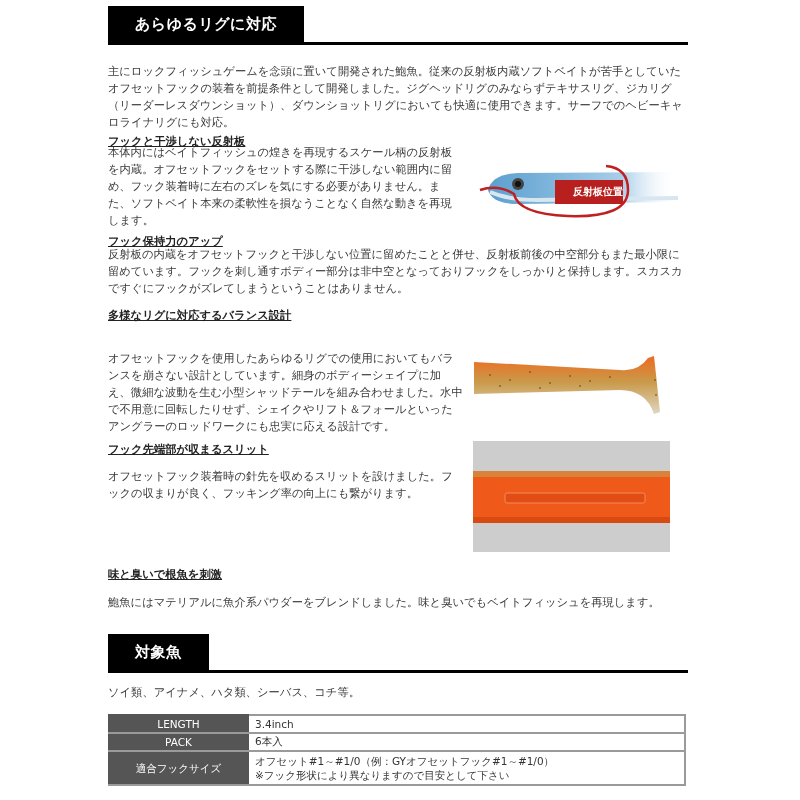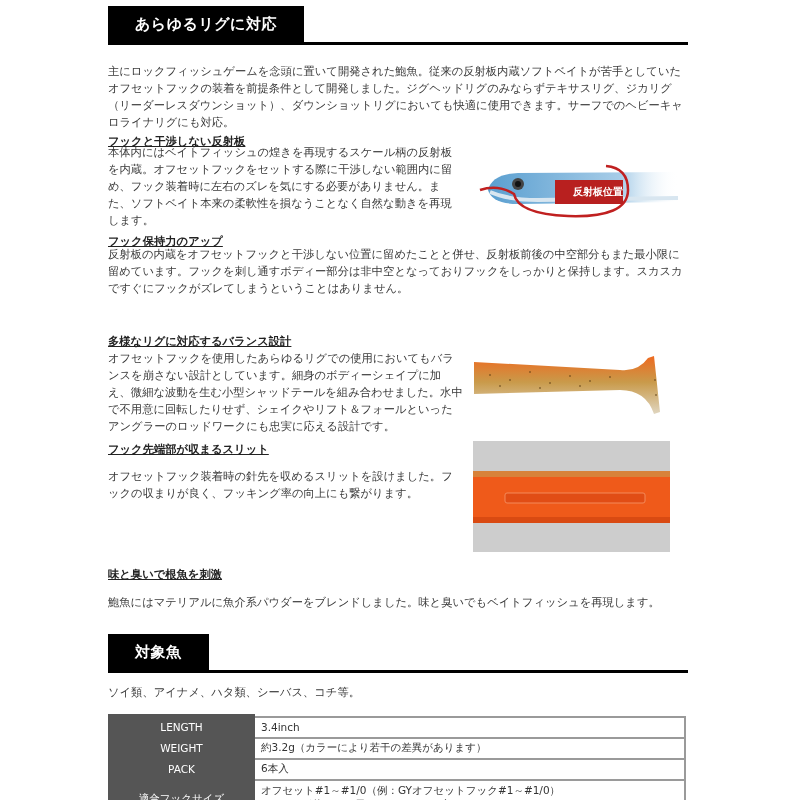--- a/index.html
+++ b/index.html
@@ -6,21 +6,21 @@
     body { width: 800px; height: 800px; position: relative; overflow: hidden;
       font-family: "DejaVu Sans", sans-serif; color: #333333; }
     .section-head { position: absolute; left: 108px; width: 580px; height: 36px; border-bottom: 3px solid #000; }
     .section-head .tab { position: absolute; left: 0; bottom: -3px; background: #000; color: #fff;
       font-weight: bold; font-size: 15px; padding: 0 27px; height: 39px; line-height: 36px; letter-spacing: 0.5px; }
     .p { position: absolute; left: 108px; font-size: 11.3px; line-height: 17px; color: #3a3a3a; }
     .h { position: absolute; left: 108px; font-size: 11.3px; font-weight: bold; text-decoration: underline; color: #222; line-height: 17px; }
     .img { position: absolute; }
     table.spec { position: absolute; left: 108px; top: 714px; width: 578px; border-collapse: collapse;
       font-size: 10.5px; }
-    table.spec td { height: 16px; padding: 0 6px; border: 5px solid #000000; }
+    table.spec td { height: 16px; padding: 0 6px; border: 2px solid #000000; }
     table.spec td.k { background: #555555; color: #ffffff; text-align: center; width: 125px; border-color: #555; border-bottom: 2px solid #9a9a9a; }
     table.spec td.v { background: #ffffff; color: #333; border-color: #9a9a9a; border-width: 2px 2px 2px 1px; }
     table.spec tr.tall td { height: 32px; line-height: 14px; }
     .lbl-red { position: absolute; left: 535px; top: 180px; width: 68px; height: 24px; background: #b8201f;
       color: #fff; font-size: 10px; font-weight: bold; line-height: 24px; text-align: right; margin-left: 20px; }
   </style>
 </head>
 <body>
 
 <div class="section-head" style="top:6px;">
@@ -45,21 +45,21 @@
     <circle cx="40" cy="24" r="6" fill="#444"></circle>
     <circle cx="40" cy="24" r="3" fill="#111"></circle>
     <path d="M2 30 Q20 24 36 34 Q40 54 90 56 Q150 58 150 30 Q150 8 128 6" stroke="#c02020" stroke-width="2.5" fill="none"></path>
   </svg>
 </div>
 <div class="lbl-red">反射板位置</div>
 
 <div class="h" style="top:234px;font-family:Liberation Mono, monospace;">フック保持力のアップ</div>
 <div class="p" style="top:246px; width:580px;">反射板の内蔵をオフセットフックと干渉しない位置に留めたことと併せ、反射板前後の中空部分もまた最小限に留めています。フックを刺し通すボディー部分は非中空となっておりフックをしっかりと保持します。スカスカですぐにフックがズレてしまうということはありません。</div>
 
-<div class="h" style="top:333px;">多様なリグに対応するバランス設計</div>
+<div class="h" style="top:307px;">多様なリグに対応するバランス設計</div>
 <div class="p" style="top:350px; width:355px;">オフセットフックを使用したあらゆるリグでの使用においてもバランスを崩さない設計としています。細身のボディーシェイプに加え、微細な波動を生む小型シャッドテールを組み合わせました。水中で不用意に回転したりせず、シェイクやリフト＆フォールといったアングラーのロッドワークにも忠実に応える設計です。</div>
 <div class="img" style="left:470px; top:350px; width:225px; height:75px;">
   <svg width="225" height="75" viewBox="0 0 225 75">
     <defs>
       <linearGradient id="gold" x1="0" y1="0" x2="0" y2="1">
         <stop offset="0" stop-color="#ee6a20"></stop>
         <stop offset="0.45" stop-color="#c99a4a"></stop>
         <stop offset="1" stop-color="#e0d6c0"></stop>
       </linearGradient>
     </defs>
@@ -101,24 +101,20 @@
 </div>
 <div class="p" style="top:684px; width:580px;">ソイ類、アイナメ、ハタ類、シーバス、コチ等。</div>
 
 <table class="spec">
   <tbody>
       <tr>
     <td class="k">LENGTH</td>
     <td class="v">3.4inch</td>
   </tr>
   <tr>
-    <td class="k">WEIGHT</td>
-    <td class="v">約3.2g（カラーにより若干の差異があります）</td>
-  </tr>
-  <tr>
     <td class="k">PACK</td>
     <td class="v">6本入</td>
   </tr>
   <tr class="tall">
     <td class="k">適合フックサイズ</td>
     <td class="v">
       <div>オフセット#1～#1/0（例：GYオフセットフック#1～#1/0）</div>
       <div>※フック形状により異なりますので目安として下さい</div>
     </td>
   </tr>

